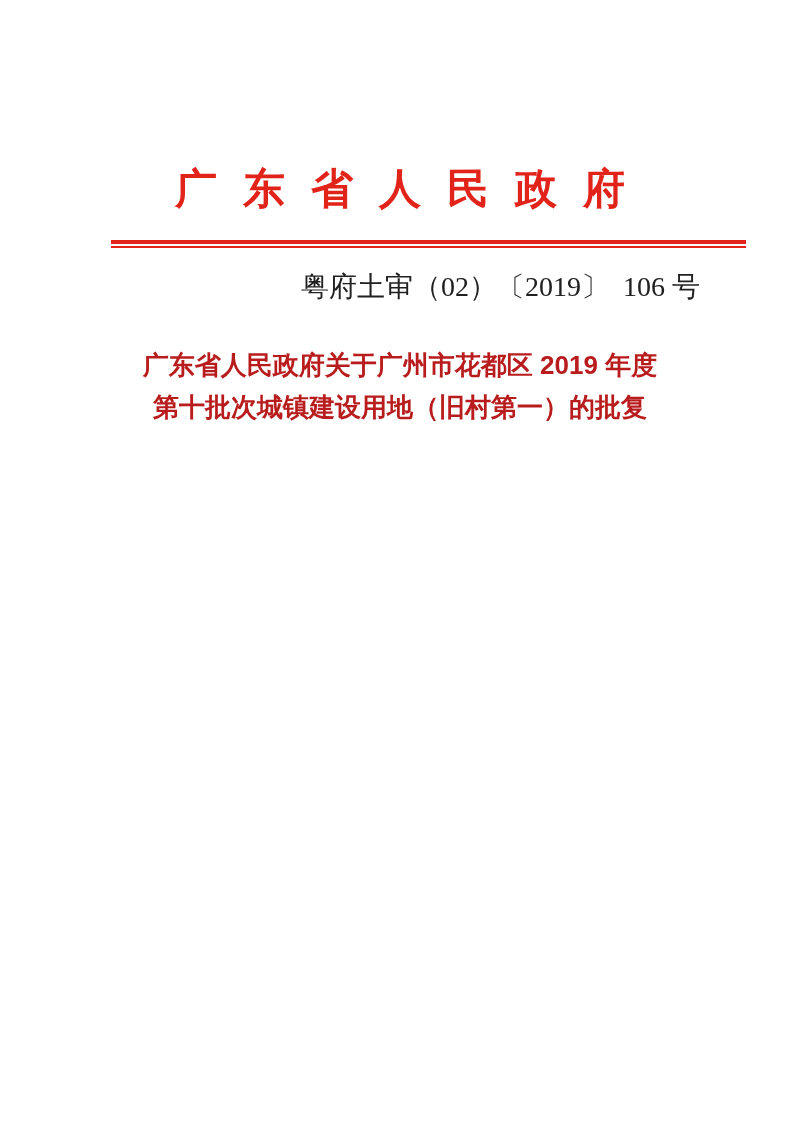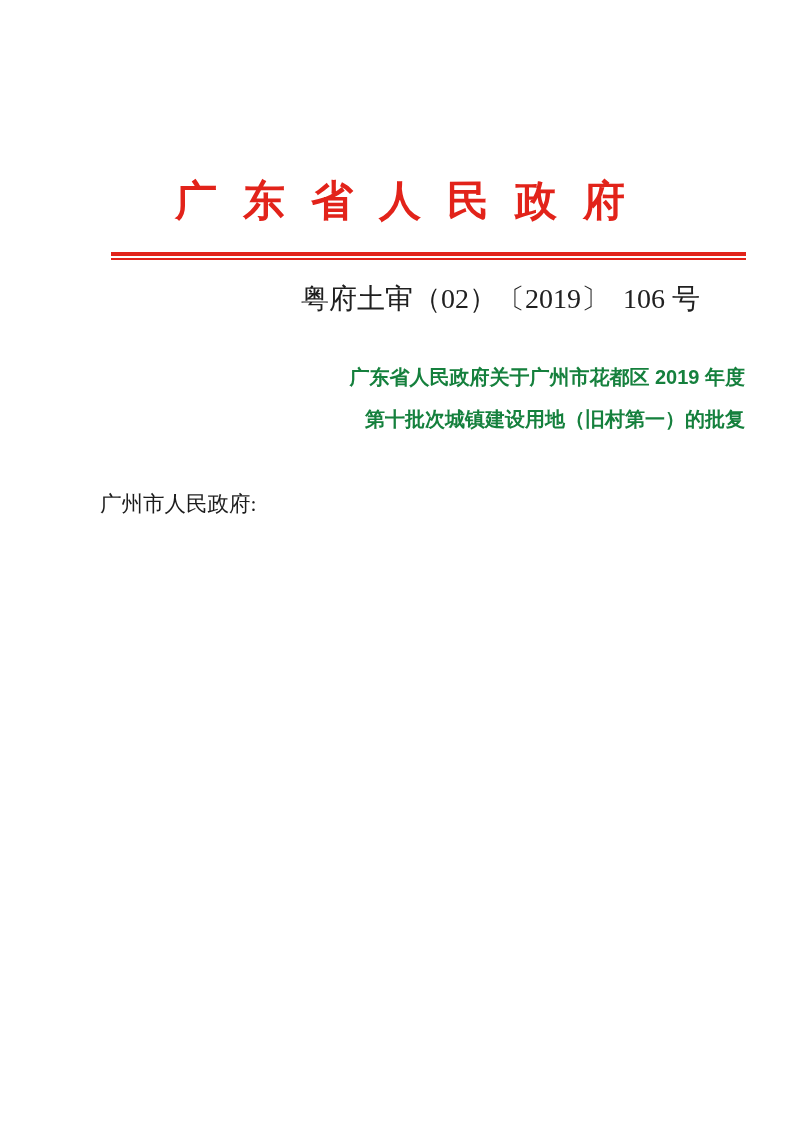--- a/index.html
+++ b/index.html
@@ -5,21 +5,21 @@
 <style>
   html, body {
     margin: 0;
     padding: 0;
     background: #ffffff;
   }
   .page {
     position: relative;
     width: 800px;
     height: 850px;
-    margin: 16px auto;
+    margin: 4px auto;
     background: #ffffff;
     overflow: hidden;
     color: #1c1c1c;
     font-family: "Liberation Serif", "DejaVu Serif", serif;
   }
   
   .org-name {
     margin: 160px 0 0 0;
     text-align: center;
     font-family: "Liberation Sans", "DejaVu Sans", sans-serif;
@@ -46,25 +46,25 @@
     text-align: right;
     font-size: 28px;
     line-height: 30px;
     white-space: pre;
     color: #202020;
   }
   
   .doc-title {
     margin: 42px 55px 0 55px;
     font-family: "Liberation Sans", "DejaVu Sans", sans-serif;
-    font-size: 20px;
+    font-size: 26px;
     line-height: 42px;
     font-weight: 700;
-    text-align: right;
-    color: #15803d;
+    text-align: center;
+    color: #b91c1c;
   }
   .title-line { display: block; }
   
   .doc-body {
     margin: 44px 88px 0 100px;
     font-size: 21.5px;
     line-height: 40px;
     text-align: justify;
     color: #1c1c1c;
   }
@@ -82,16 +82,15 @@
   </header>
 
   <div class="doc-number">粤府土审（02）〔2019〕  106 号</div>
 
   <h1 class="doc-title">
     <span class="title-line">广东省人民政府关于广州市花都区 2019 年度</span>
     <span class="title-line">第十批次城镇建设用地（旧村第一）的批复</span>
   </h1>
 
   <main class="doc-body">
-    <p class="salutation">广州市人民政府:</p>
   </main>
 
 </div>
 
 </body></html>

